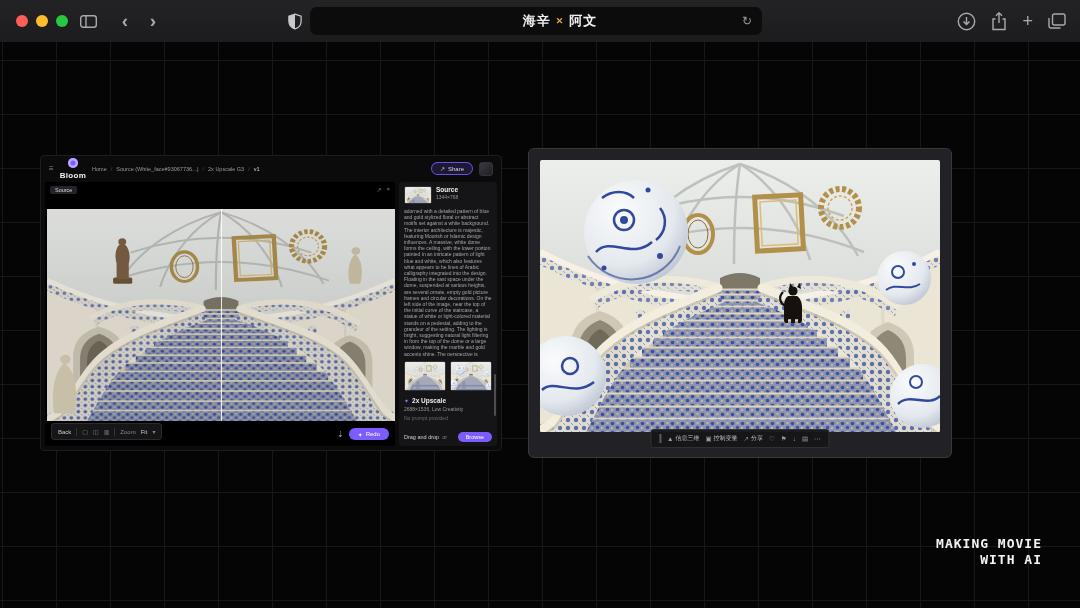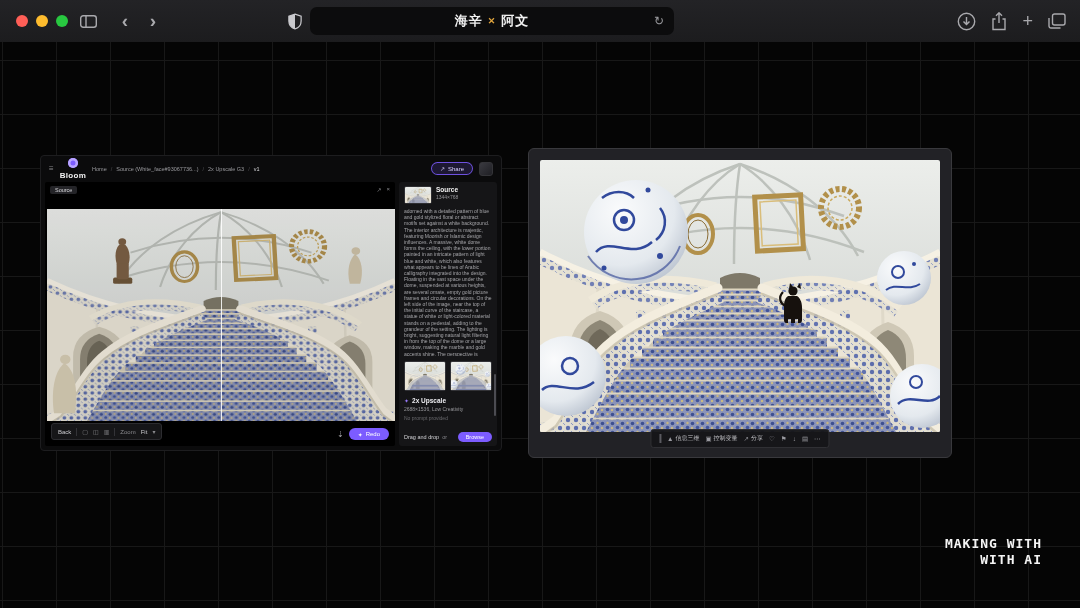--- a/index.html
+++ b/index.html
@@ -7,23 +7,23 @@
           font-family:"Liberation Sans",sans-serif;}
   
   .toolbar{position:absolute;top:0;left:0;width:1080px;height:42px;
            background:linear-gradient(#232326,#1c1c1e);border-bottom:1px solid #070707;}
   .lights{position:absolute;left:16px;top:15px;display:flex;gap:8px;}
   .light{width:12px;height:12px;border-radius:50%;}
   .l-close{background:#ff5f57;} .l-min{background:#febc2e;} .l-zoom{background:#28c840;}
   .tb-icon{position:absolute;top:0;height:42px;display:flex;align-items:center;justify-content:center;
            color:#a9a9ad;}
   .chev{font-size:19px;line-height:42px;font-weight:bold;}
-  .addr{position:absolute;left:310px;top:7px;width:364px;height:28px;border-radius:7px;
+  .addr{position:absolute;left:310px;top:7px;width:404px;height:28px;border-radius:7px;
         background:#0c0c0d;display:flex;align-items:center;justify-content:center;
-        color:#f0f0f0;font-size:13px;font-weight:bold;letter-spacing:1px;}
+        color:#f0f0f0;font-size:13px;font-weight:bold;letter-spacing:1px;padding-left:48px;}
   .addr .x-sep{color:#e0a53e;font-size:9px;margin:0 5px;font-weight:bold;}
   .addr .reload{position:absolute;right:9px;color:#9a9a9e;font-size:12px;font-weight:normal;}
   .tb-right{position:absolute;right:14px;top:0;height:42px;display:flex;align-items:center;gap:15px;}
   .plus{color:#a9a9ad;font-size:18px;font-weight:300;}
   
   .page{position:absolute;top:42px;left:0;width:1080px;height:566px;background-color:#050505;
         background-image:linear-gradient(#181818 1px,transparent 1px),
                          linear-gradient(90deg,#181818 1px,transparent 1px);
         background-size:54px 54px;background-position:2px 18px;}
   
@@ -457,17 +457,17 @@
         </span>
         <span class="ic">♡</span>
         <span class="ic">⚑</span>
         <span class="ic">↓</span>
         <span class="ic">▤</span>
         <span class="ic">⋯</span>
       </div>
     </div>
 
     <div class="wm">
-      <div>MAKING WITH</div>
+      <div>MAKING MOVIE</div>
       <div>WITH AI</div>
     </div>
   </div>
 </div>
 
 </body></html>

